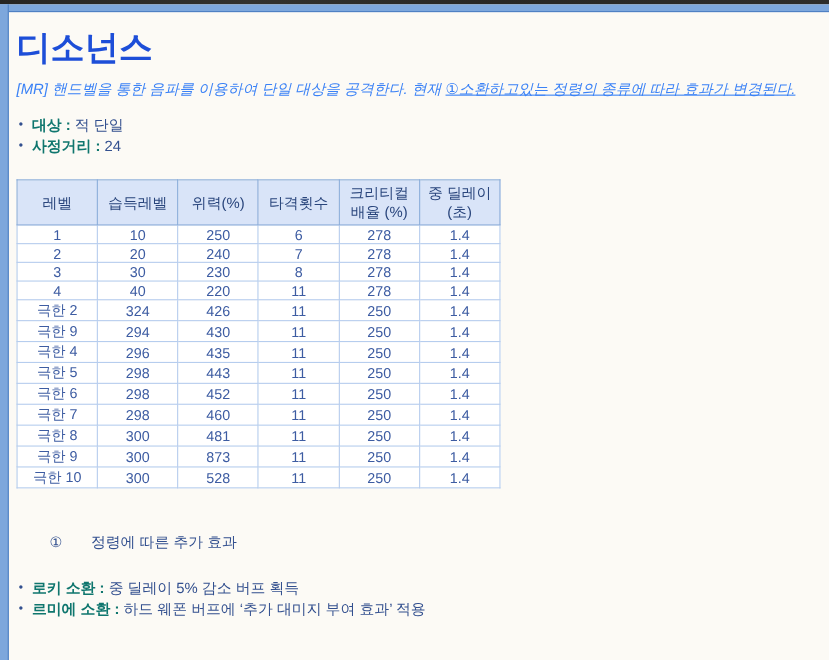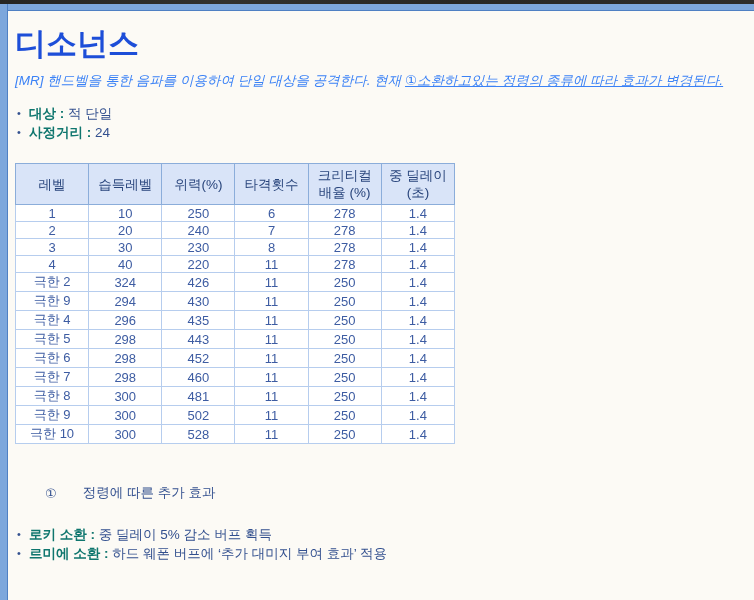--- a/index.html
+++ b/index.html
@@ -182,21 +182,21 @@
             <td>극한 8</td>
             <td>300</td>
             <td>481</td>
             <td>11</td>
             <td>250</td>
             <td>1.4</td>
           </tr>
           <tr>
             <td>극한 9</td>
             <td>300</td>
-            <td>502</td>
+            <td>873</td>
             <td>11</td>
             <td>250</td>
             <td>1.4</td>
           </tr>
           <tr>
             <td>극한 10</td>
             <td>300</td>
             <td>528</td>
             <td>11</td>
             <td>250</td>

